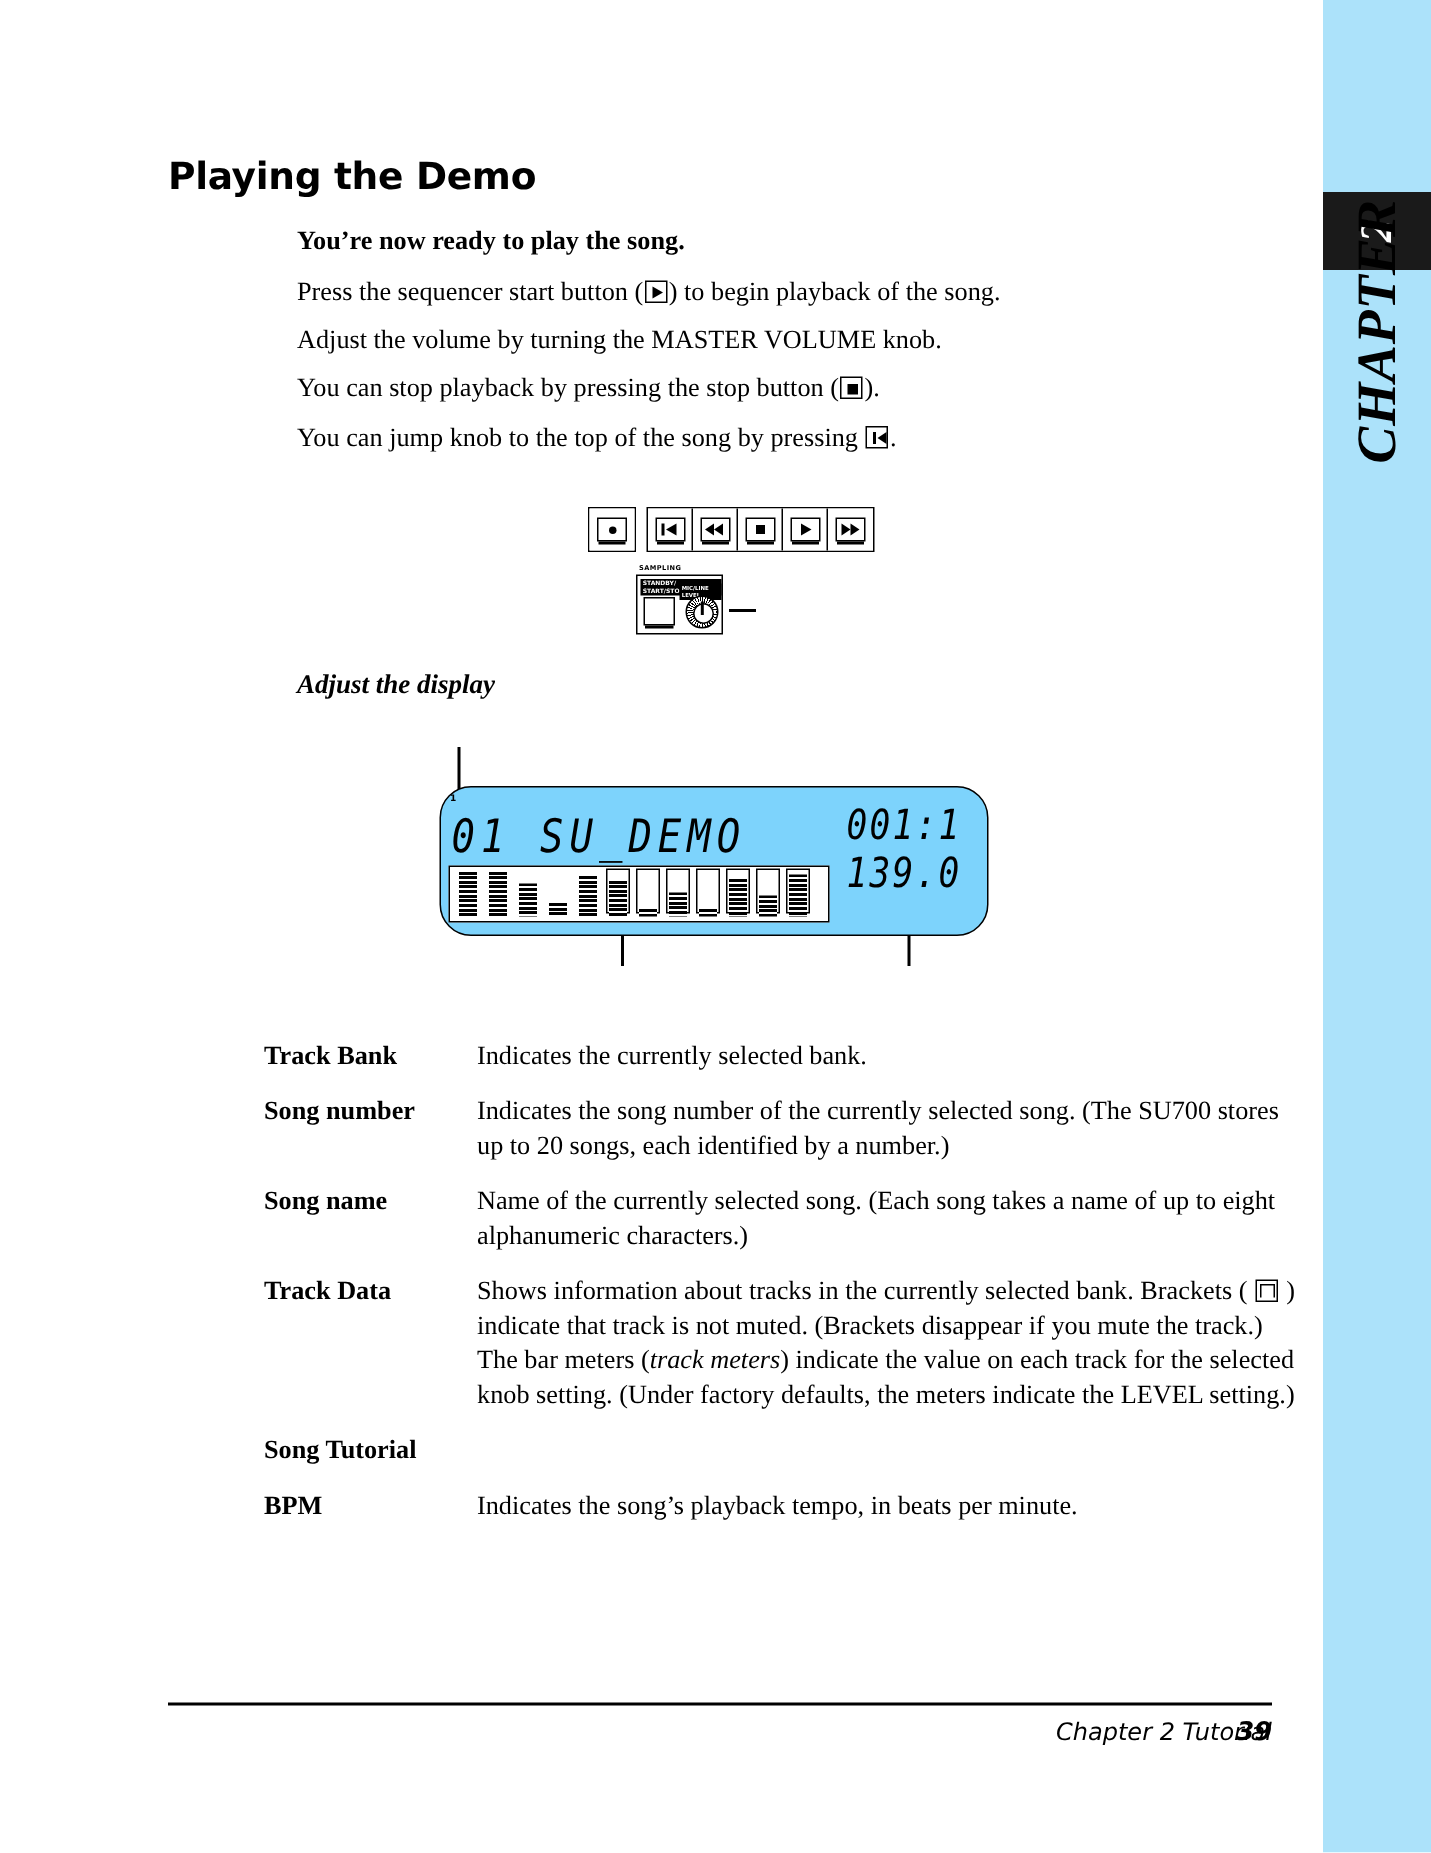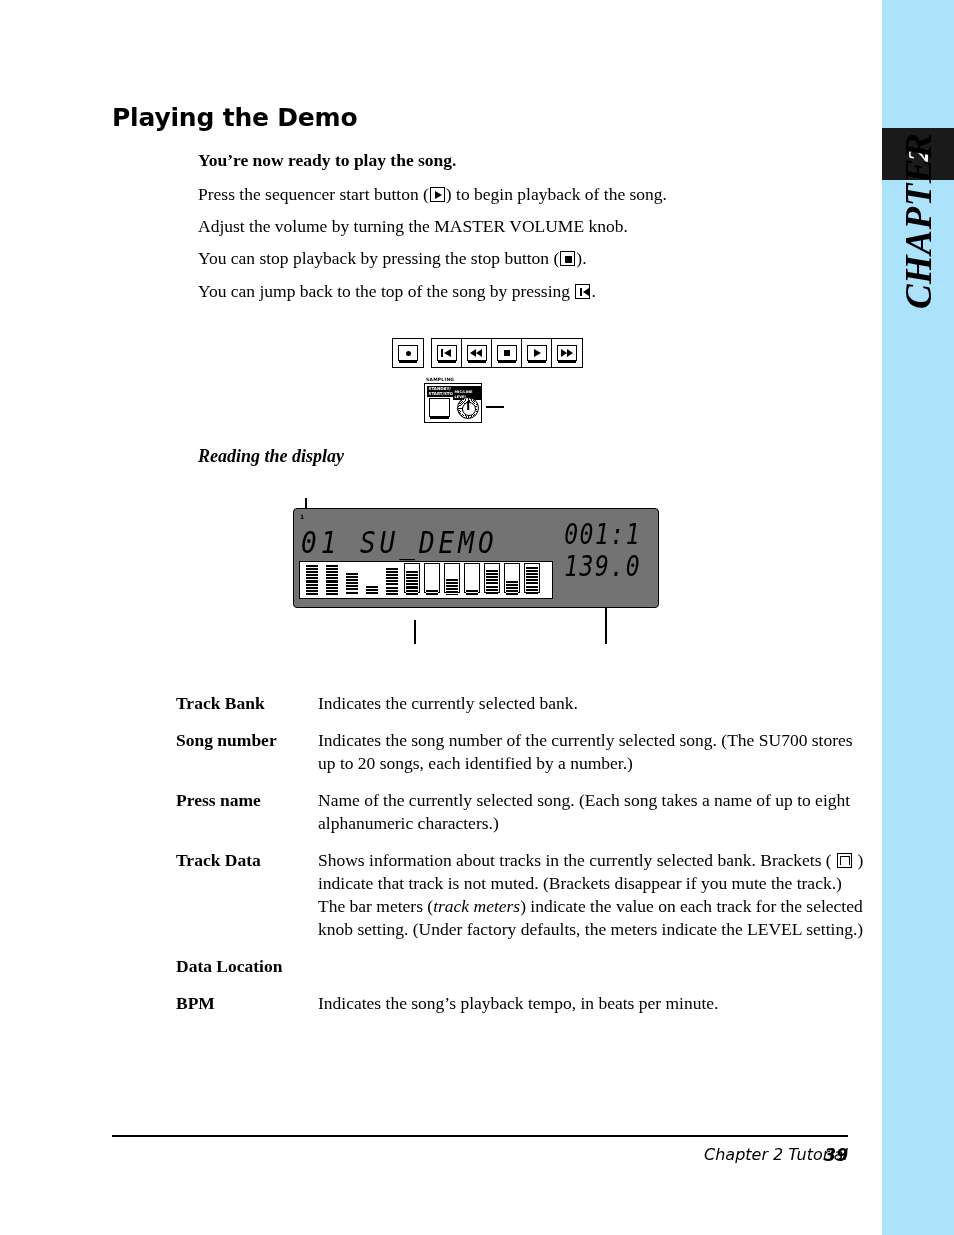--- a/index.html
+++ b/index.html
@@ -218,25 +218,25 @@
     width:14px; height:14px; border-radius:50%;
     background:#fff; border:1px solid #000;
   }
   .knob-leader {
     position:absolute; left:486px; top:406px;
     width:18px; height:1.6px; background:#000;
   }
 
   
   .lcd-frame {
-    position:absolute; left:293px; top:508px;
+    position:absolute; left:293px; top:524px;
     width:366px; height:100px;
     border:1.6px solid #000;
-    border-radius:4px;
-    background:#737373;
+    border-radius:21px;
+    background:#7dd3fc;
   }
   .bank-ind {
     position:absolute; left:6px; top:4px;
     font-family:"DejaVu Sans", sans-serif;
     font-size:6px; font-weight:bold;
   }
   .lcd-text {
     position:absolute; left:7px; top:16px;
     font-family:"DejaVu Sans Mono", monospace;
     font-size:26px;
@@ -344,21 +344,21 @@
     <span>Press the sequencer start button (</span><span class="inline-icon ic-play"></span><span>) to begin playback of the song.</span>
   </div>
 
   <div class="para p3">
     <span>You can stop playback by pressing the stop button (</span><span class="inline-icon ic-stop"></span><span>).</span>
   </div>
 
   <div class="para p2">Adjust the volume by turning the MASTER VOLUME knob.</div>
 
   <div class="para p4">
-    <span>You can jump back to the top of the song by pressing </span><span class="inline-icon ic-top"></span><span>.</span>
+    <span>You can jump knob to the top of the song by pressing </span><span class="inline-icon ic-top"></span><span>.</span>
   </div>
 
   <div class="transport">
     <div class="btn-group">
       <div class="tbtn">
         <span class="cap">
             <span class="gl gl-rec"></span>
           </span>
       </div>
     </div>
@@ -398,21 +398,21 @@
 START/STOP</div>
       <div class="samp-label lbl-mic">MIC/LINE LEVEL</div>
       <div class="samp-btn"></div>
       <div class="knob">
           <span class="knob-inner"></span>
         </div>
     </div>
   </div>
   <div class="knob-leader"></div>
 
-  <div style="position:absolute;left:198px;top:446px;font-family:'Liberation Serif',serif;font-weight:bold;font-style:italic;font-size:18px;">Reading the display</div>
+  <div style="position:absolute;left:198px;top:446px;font-family:'Liberation Serif',serif;font-weight:bold;font-style:italic;font-size:18px;">Adjust the display</div>
 
   <div class="lead-line vline" style="left:305px;top:498px;height:30px;"></div>
   <div class="lead-line vline" style="left:323px;top:528px;height:18px;"></div>
   <div class="lead-line vline" style="left:436px;top:528px;height:18px;"></div>
   <div class="lead-line vline" style="left:597px;top:528px;height:18px;"></div>
 
   <div class="lead-line vline" style="left:414px;top:620px;height:24px;"></div>
   <div class="lead-line vline" style="left:605px;top:605px;height:39px;"></div>
 
   <div class="lcd-frame">
@@ -470,29 +470,29 @@
   <div class="deflist" id="deflist">
       <div class="defrow">
         <div class="defterm">Track Bank</div>
         <div class="defdesc">Indicates the currently selected bank.</div>
       </div>
       <div class="defrow">
         <div class="defterm">Song number</div>
         <div class="defdesc">Indicates the song number of the currently selected song. (The SU700 stores up to 20 songs, each identified by a number.)</div>
       </div>
       <div class="defrow">
-        <div class="defterm">Press name</div>
+        <div class="defterm">Song name</div>
         <div class="defdesc">Name of the currently selected song. (Each song takes a name of up to eight alphanumeric characters.)</div>
       </div>
       <div class="defrow">
         <div class="defterm">Track Data</div>
         <div class="defdesc">Shows information about tracks in the currently selected bank. Brackets ( <span class="inline-icon ic-bracket"></span> ) indicate that track is not muted. (Brackets disappear if you mute the track.) The bar meters (<em>track meters</em>) indicate the value on each track for the selected knob setting. (Under factory defaults, the meters indicate the LEVEL setting.)</div>
       </div>
       <div class="defrow">
-        <div class="defterm">Data Location</div>
+        <div class="defterm">Song Tutorial</div>
       </div>
       <div class="defrow">
         <div class="defterm">BPM</div>
         <div class="defdesc">Indicates the song’s playback tempo, in beats per minute.</div>
       </div>
     </div>
 
   <div class="footer-rule"></div>
   <div class="footer-center">Chapter 2   Tutorial</div>
   <div class="footer-page">39</div>

